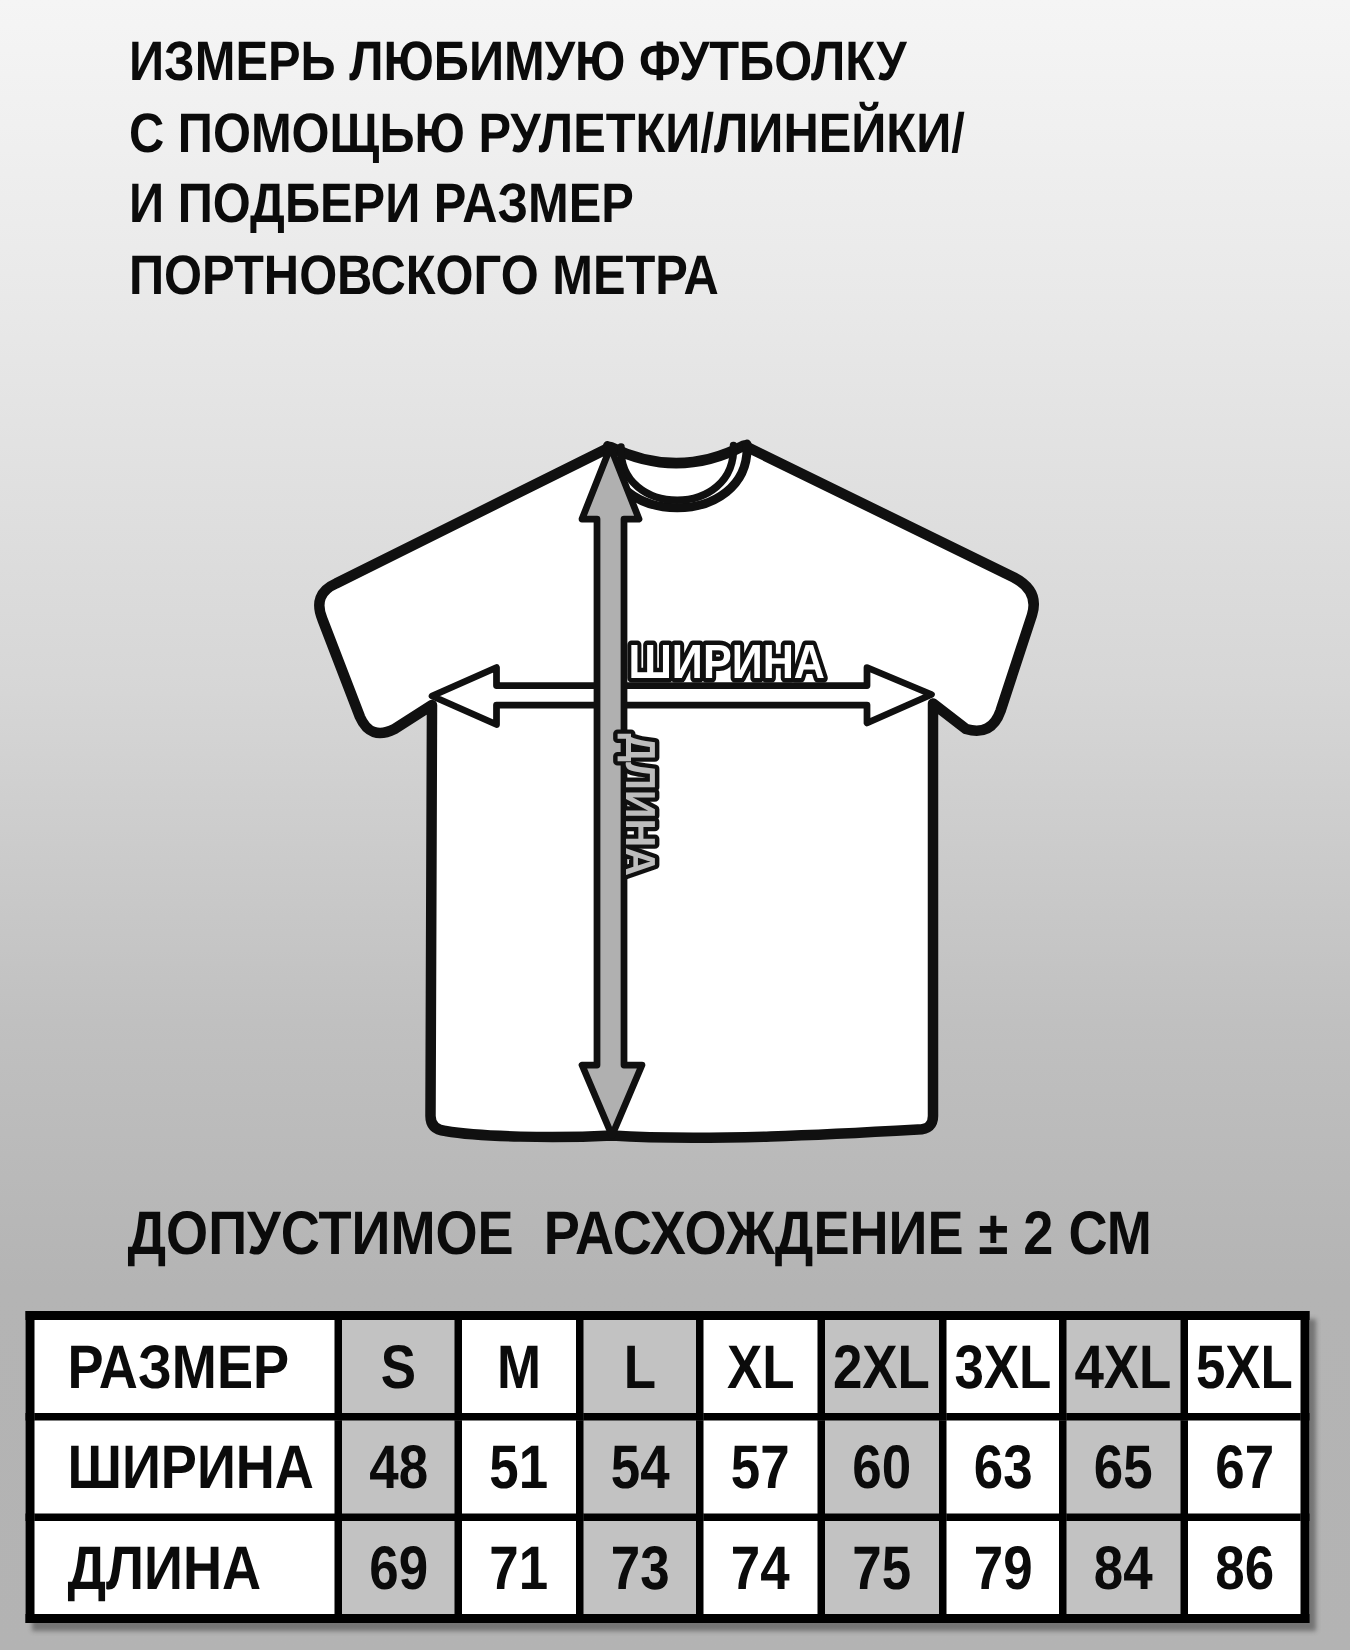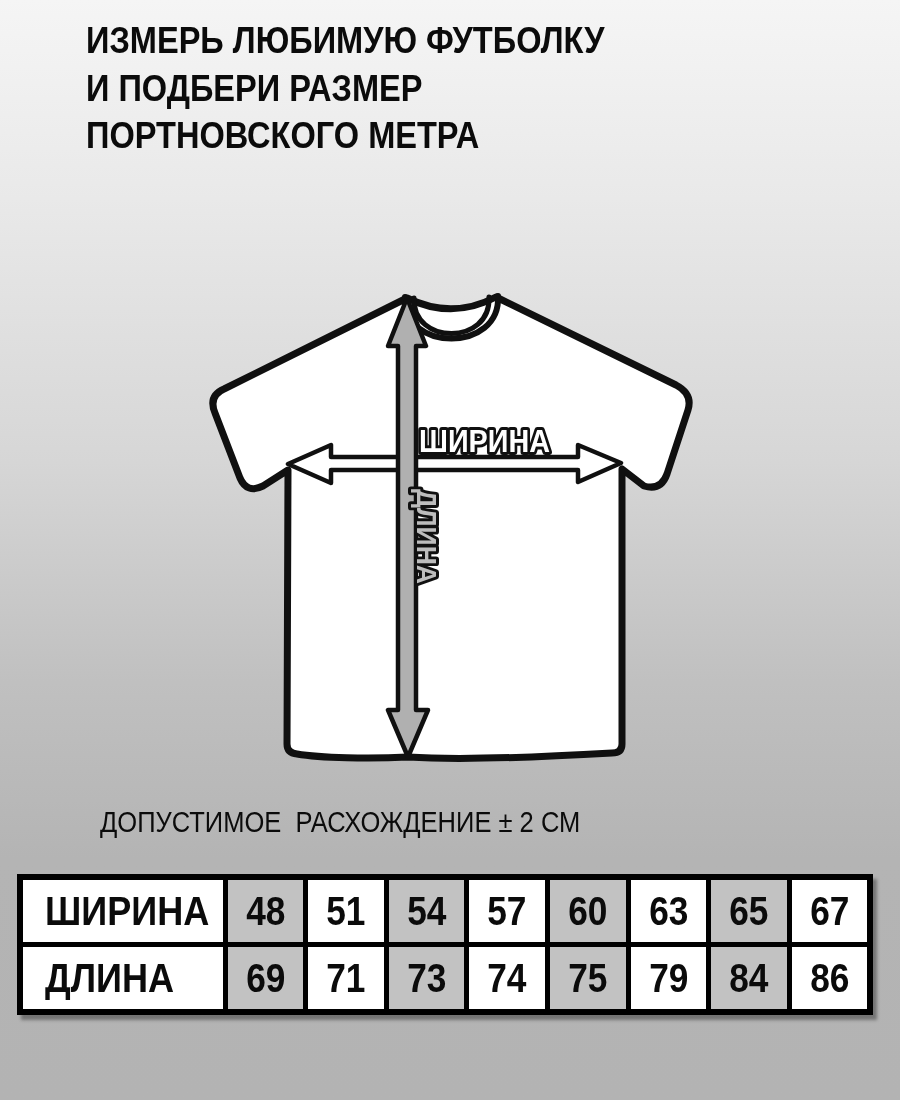--- a/index.html
+++ b/index.html
@@ -12,22 +12,22 @@
     color:#0b0b0b;
   }
   .cond{display:inline-block;transform:scaleX(.88);transform-origin:0 50%;white-space:pre;}
   .condc{display:inline-block;transform:scaleX(.86);transform-origin:50% 50%;white-space:pre;}
   .instructions{
     position:absolute;left:86px;top:17px;
     font-size:37px;font-weight:bold;line-height:47.5px;
     letter-spacing:0px;
   }
   .tolerance{
-    position:absolute;left:100px;top:800px;
-    font-size:29px;font-weight:normal;line-height:44px;
+    position:absolute;left:85px;top:800px;
+    font-size:41px;font-weight:bold;line-height:44px;
   }
   svg.diagram{position:absolute;left:0;top:0;}
   table.sizes{
     position:absolute;left:17px;top:874px;
     width:856px;
     border-collapse:collapse;table-layout:fixed;
     background:#ffffff;
     border:6px solid #000;
     box-shadow:4px 5px 3px rgba(40,40,40,.45);
   }
@@ -41,20 +41,21 @@
   table.sizes td.lbl{text-align:left;padding-left:22px;}
   table.sizes td.g{background:#c2c2c2;}
 </style>
 </head>
 <body>
 
 <div class="canvas">
 
   <div class="instructions">
     <div><span class="cond">ИЗМЕРЬ ЛЮБИМУЮ ФУТБОЛКУ</span></div>
+    <div><span class="cond">С ПОМОЩЬЮ РУЛЕТКИ/ЛИНЕЙКИ/</span></div>
     <div><span class="cond">И ПОДБЕРИ РАЗМЕР</span></div>
     <div><span class="cond">ПОРТНОВСКОГО МЕТРА</span></div>
   </div>
 
   <svg class="diagram" width="900" height="1100" viewBox="0 0 900 1100">
 
     <path d="M407,298
          Q452,320 496,297
          L676,385 Q693,394 688,410
          L667,474 Q661,491 644,486
@@ -82,20 +83,31 @@
   <div class="tolerance">
     <span class="cond">ДОПУСТИМОЕ  РАСХОЖДЕНИЕ ± 2 СМ</span>
   </div>
 
   <table class="sizes">
     <colgroup>
       <col style="width:205px">
       <col span="8">
     </colgroup>
     <tbody>
+        <tr>
+      <td class="lbl"><span class="cond">РАЗМЕР</span></td>
+      <td class="g"><span class="condc">S</span></td>
+      <td><span class="condc">M</span></td>
+      <td class="g"><span class="condc">L</span></td>
+      <td><span class="condc">XL</span></td>
+      <td class="g"><span class="condc">2XL</span></td>
+      <td><span class="condc">3XL</span></td>
+      <td class="g"><span class="condc">4XL</span></td>
+      <td><span class="condc">5XL</span></td>
+    </tr>
     <tr>
       <td class="lbl"><span class="cond">ШИРИНА</span></td>
       <td class="g"><span class="condc">48</span></td>
       <td><span class="condc">51</span></td>
       <td class="g"><span class="condc">54</span></td>
       <td><span class="condc">57</span></td>
       <td class="g"><span class="condc">60</span></td>
       <td><span class="condc">63</span></td>
       <td class="g"><span class="condc">65</span></td>
       <td><span class="condc">67</span></td>

